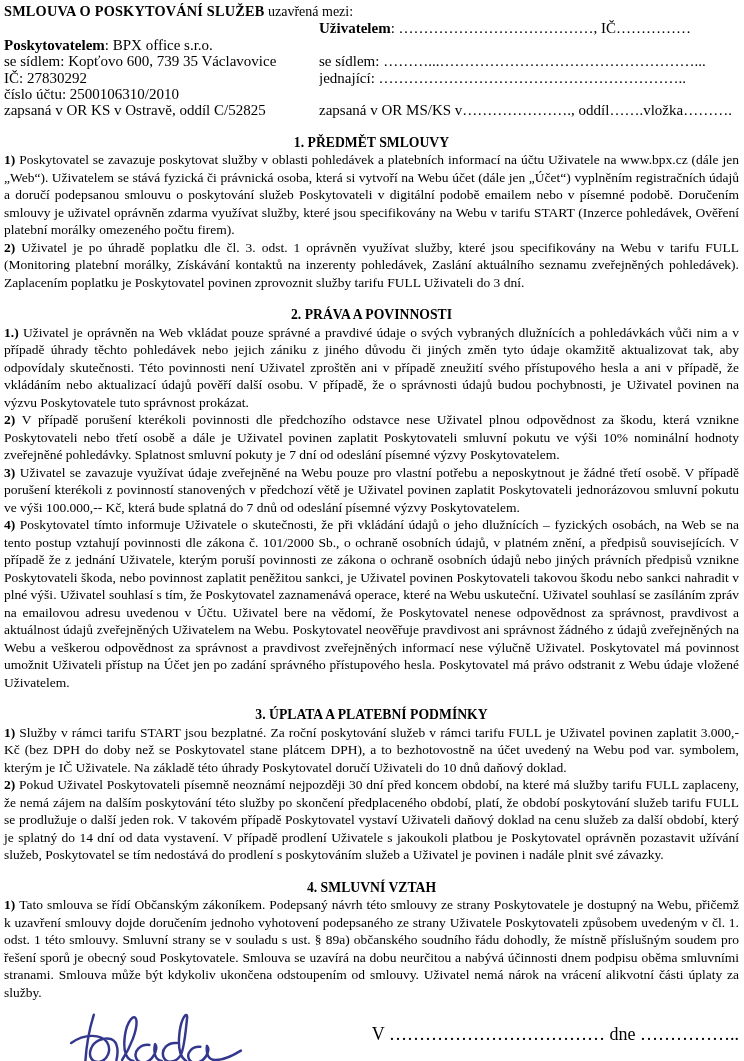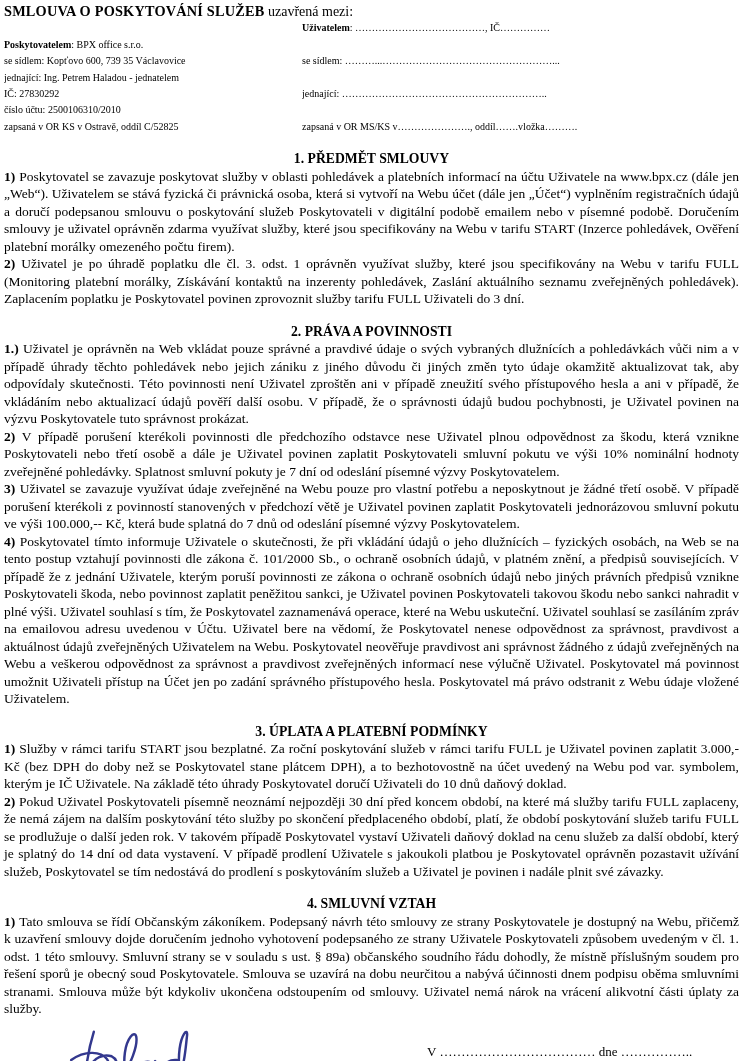--- a/index.html
+++ b/index.html
@@ -4,32 +4,32 @@
 <style>
   html,body{margin:0;padding:0;}
   body{
     width:744px;height:1061px;background:#ffffff;color:#000000;
     font-family:"Liberation Serif","DejaVu Serif",serif;
     overflow:hidden;
   }
   .page{box-sizing:border-box;width:744px;height:1061px;padding:3px 5px 4px 4px;overflow:hidden;}
   .title-line{font-size:14px;line-height:16.4px;white-space:nowrap;}
   .title-line b{font-size:14.3px;letter-spacing:.2px;}
-  .hdr-row{display:grid;grid-template-columns:298px 1fr;font-size:10px;line-height:16.4px;}
+  .hdr-row{display:grid;grid-template-columns:298px 1fr;font-size:15px;line-height:16.4px;gap:17px;}
   .hdr-cell{white-space:nowrap;overflow:hidden;}
   .section-heading{text-align:center;font-weight:bold;font-size:13.7px;line-height:17.5px;margin-top:15px;}
   .section:nth-of-type(4) .section-heading{}
   .para{font-size:13.5px;line-height:17.5px;text-align:justify;}
   .sig-block{display:flex;margin-top:5px;}
   .sig-left{width:349px;}
   .sig-svg{display:block;margin:5px 0 -13px 22px;}
   .sig-dots{font-size:13.5px;line-height:15px;width:212px;white-space:nowrap;overflow:hidden;}
   .sig-label-left{width:212px;text-align:right;font-size:13.5px;line-height:16px;}
   .sig-right{flex:1;padding-left:38px;padding-top:21px;box-sizing:border-box;}
-  .sig-place{font-size:13px;line-height:15px;white-space:nowrap;overflow:hidden;margin-left:36px;}
+  .sig-place{font-size:18px;line-height:15px;white-space:nowrap;overflow:hidden;}
   .sig-dots-right{margin-top:49px;font-size:13.5px;line-height:15px;white-space:nowrap;overflow:hidden;width:340px;}
 </style>
 </head>
 <body>
 
 <div class="page">
 
   <div class="title-line"><b>SMLOUVA O POSKYTOVÁNÍ SLUŽEB</b><span> uzavřená mezi:</span></div>
 
   <div id="header-rows">
@@ -37,24 +37,20 @@
         <div class="hdr-cell">&nbsp;</div>
         <div class="hdr-cell"><b>Uživatelem</b>: …………………………………, IČ……………</div>
       </div>
       <div class="hdr-row">
         <div class="hdr-cell"><b>Poskytovatelem</b>: BPX office s.r.o.</div>
         <div class="hdr-cell">&nbsp;</div>
       </div>
       <div class="hdr-row">
         <div class="hdr-cell">se sídlem: Kopťovo 600, 739 35 Václavovice</div>
         <div class="hdr-cell">se sídlem: ………...……………………………………………...</div>
-      </div>
-      <div class="hdr-row">
-        <div class="hdr-cell">jednající: Ing. Petrem Haladou - jednatelem</div>
-        <div class="hdr-cell">&nbsp;</div>
       </div>
       <div class="hdr-row">
         <div class="hdr-cell">IČ: 27830292</div>
         <div class="hdr-cell">jednající: ……………………………………………………..</div>
       </div>
       <div class="hdr-row">
         <div class="hdr-cell">číslo účtu: 2500106310/2010</div>
         <div class="hdr-cell">&nbsp;</div>
       </div>
       <div class="hdr-row">

